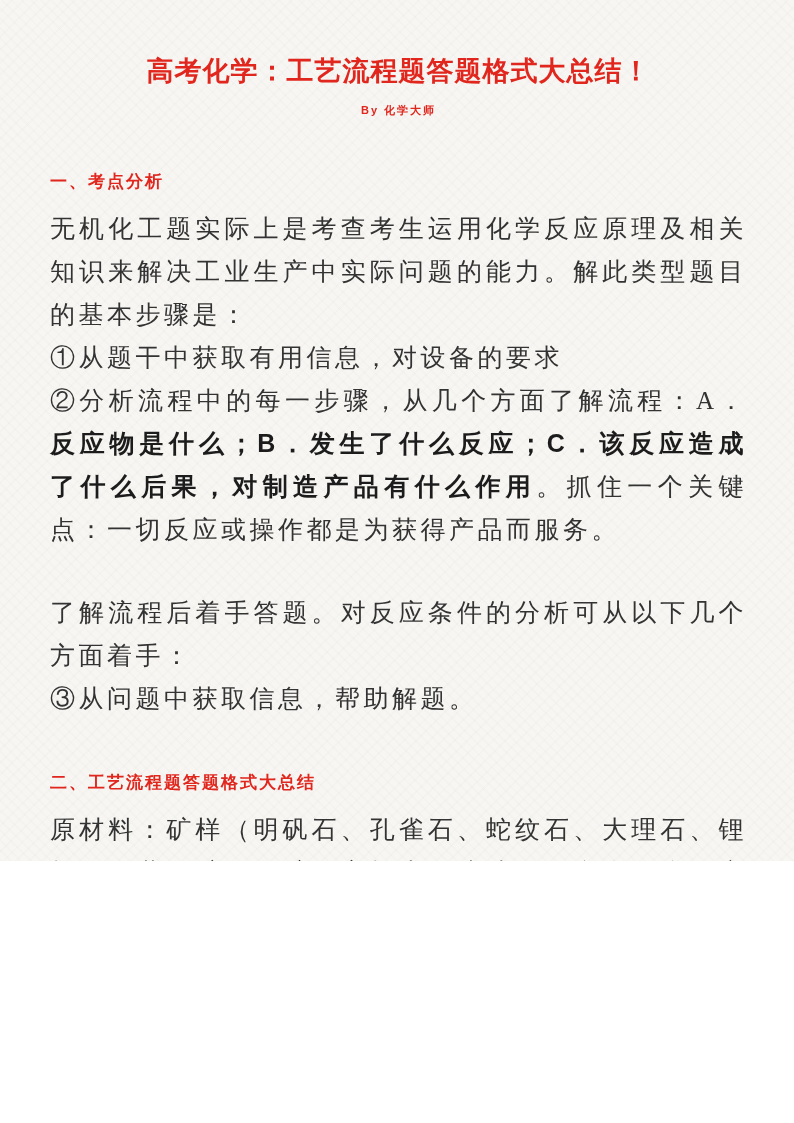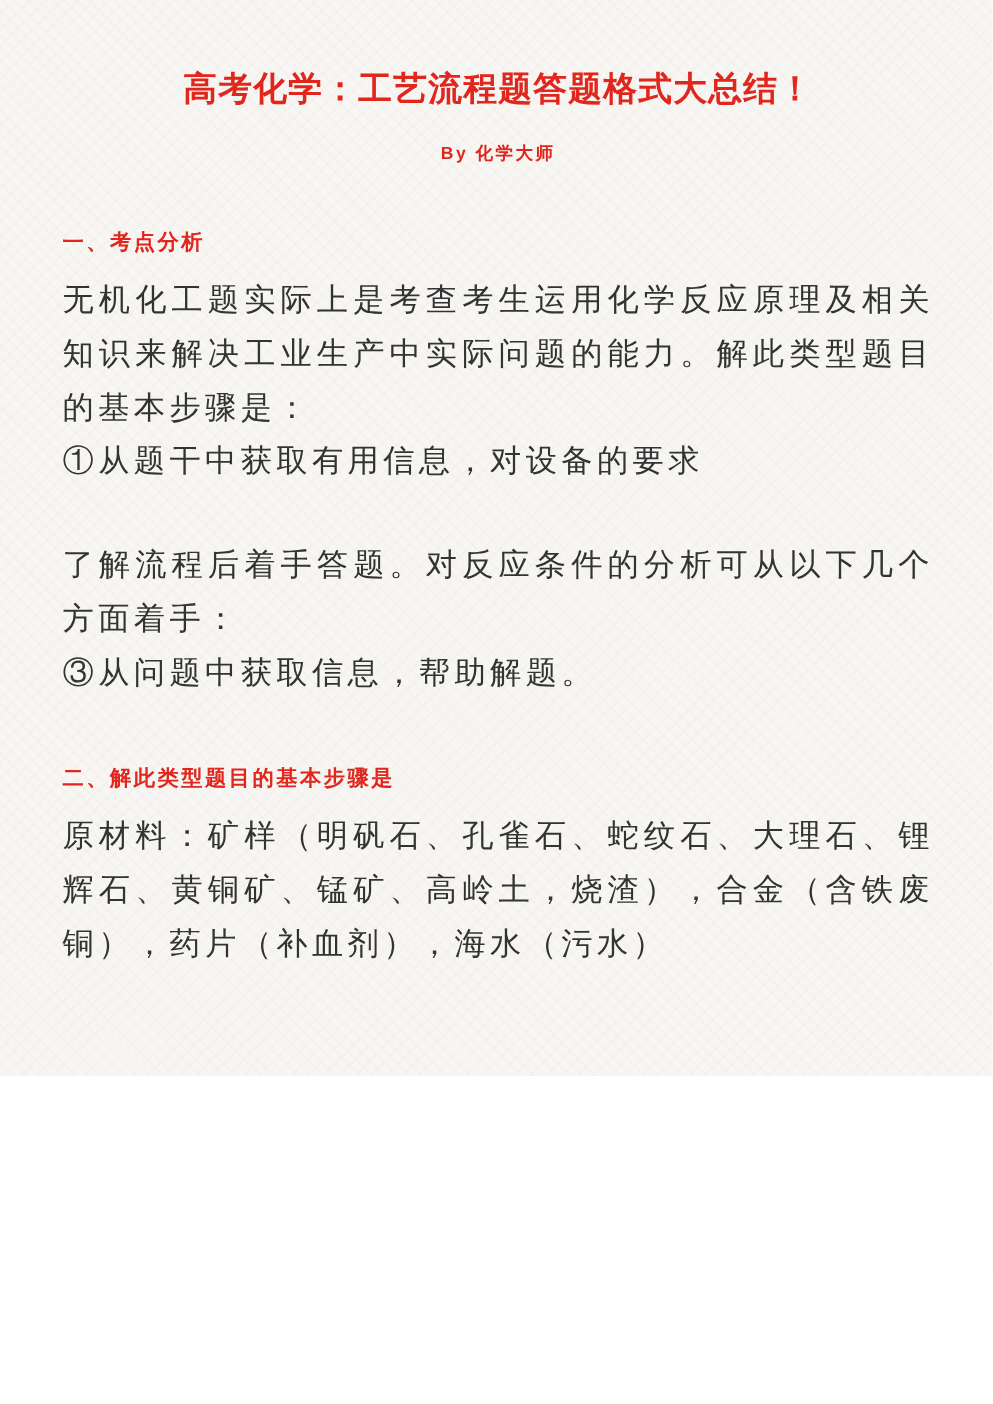--- a/index.html
+++ b/index.html
@@ -26,25 +26,25 @@
     margin: 55px 0 0 0;
     text-align: center;
     font-family: "Liberation Sans", "DejaVu Sans", sans-serif;
     font-weight: bold;
     font-size: 27px;
     line-height: 32px;
     letter-spacing: 1px;
     color: #e0261d;
   }
   .byline {
-    margin-top: 27px;
+    margin-top: 15px;
     text-align: center;
     font-family: "Liberation Sans", "DejaVu Sans", sans-serif;
     font-weight: bold;
-    font-size: 14px;
+    font-size: 11px;
     line-height: 17px;
     letter-spacing: 2px;
     color: #e0261d;
   }
   .sec-heading {
     margin: 48px 0 10px 0;
     font-family: "Liberation Sans", "DejaVu Sans", sans-serif;
     font-weight: bold;
     font-size: 17px;
     line-height: 30px;
@@ -82,24 +82,25 @@
     <h1 class="doc-title">高考化学：工艺流程题答题格式大总结！</h1>
 
     <div class="byline">By 化学大师</div>
 
     <h2 class="sec-heading">一、考点分析</h2>
 
     <p class="body-para">无机化工题实际上是考查考生运用化学反应原理及相关知识来解决工业生产中实际问题的能力。解此类型题目的基本步骤是：</p>
 
     <p class="body-para">①从题干中获取有用信息，对设备的要求</p>
 
+    <p class="body-para"><span>②分析流程中的每一步骤，从几个方面了解流程：A．</span><span class="strong">反应物是什么；B．发生了什么反应；C．该反应造成了什么后果，对制造产品有什么作用</span><span>。抓住一个关键点：一切反应或操作都是为获得产品而服务。</span></p>
 
     <p class="body-para gap-before">了解流程后着手答题。对反应条件的分析可从以下几个方面着手：</p>
 
     <p class="body-para">③从问题中获取信息，帮助解题。</p>
 
 
-    <h2 class="sec-heading">二、解此类型题目的基本步骤是</h2>
+    <h2 class="sec-heading">二、工艺流程题答题格式大总结</h2>
 
     <p class="body-para">原材料：矿样（明矾石、孔雀石、蛇纹石、大理石、锂辉石、黄铜矿、锰矿、高岭土，烧渣），合金（含铁废铜），药片（补血剂），海水（污水）</p>
 
   </div>
 </div>
 
 </body></html>

